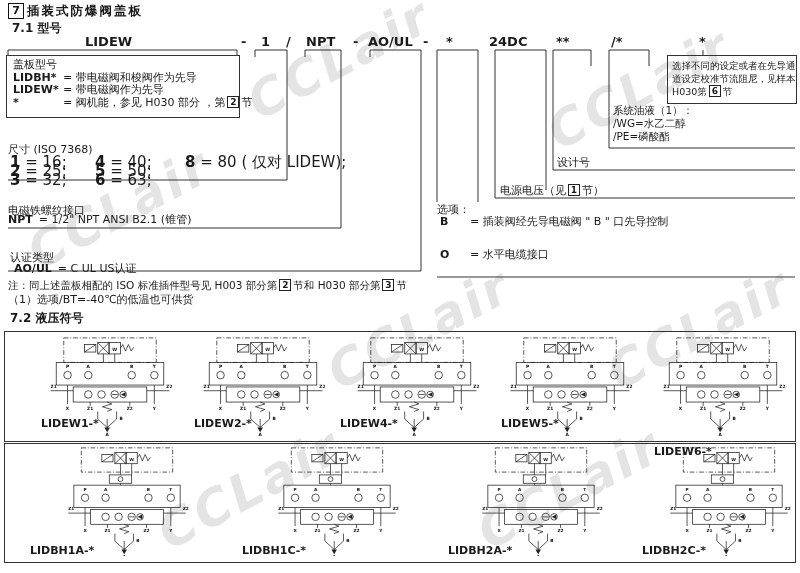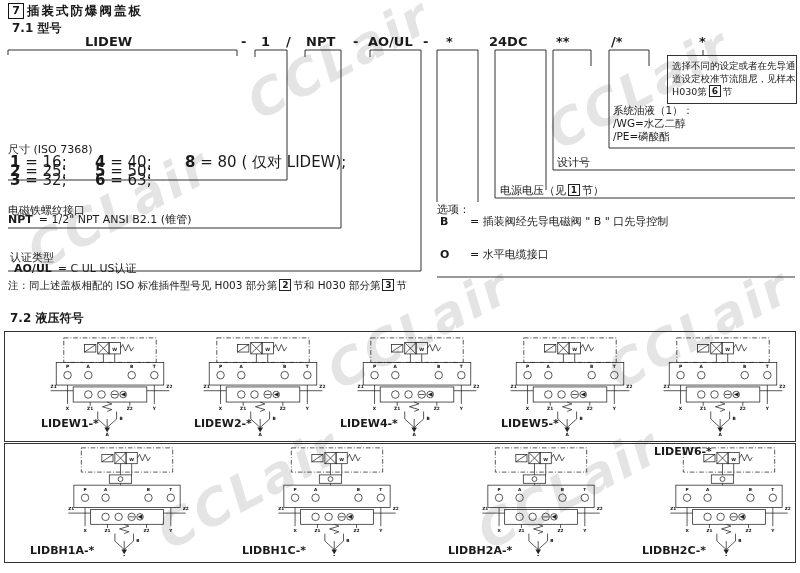--- a/index.html
+++ b/index.html
@@ -62,20 +62,32 @@
   <span class="code-seg" style="left:306px;">NPT</span>
   <span class="code-seg" style="left:353px;">-</span>
   <span class="code-seg" style="left:368px;">AO/UL</span>
   <span class="code-seg" style="left:423px;">-</span>
   <span class="code-seg" style="left:446px;">*</span>
   <span class="code-seg" style="left:489px;">24DC</span>
   <span class="code-seg" style="left:556px;">**</span>
   <span class="code-seg" style="left:611px;">/*</span>
   <span class="code-seg" style="left:699px;">*</span>
 
+  <div class="frame txt" style="left:6px;top:55px;width:232px;height:61px;">
+    <div class="t11" style="position:absolute;left:6px;top:3px;">盖板型号</div>
+    <div class="t11" style="position:absolute;left:6px;top:16px;">
+      <span class="key" style="width:50px;">LIDBH*</span><span>= 带电磁阀和梭阀作为先导</span>
+    </div>
+    <div class="t11" style="position:absolute;left:6px;top:28px;">
+      <span class="key" style="width:50px;">LIDEW*</span><span>= 带电磁阀作为先导</span>
+    </div>
+    <div class="t11" style="position:absolute;left:6px;top:40px;">
+      <span class="key" style="width:50px;">*</span><span>= 阀机能，参见 H030 部分 ，第</span><span class="bx">2</span><span>节</span>
+    </div>
+  </div>
 
   <div class="abs txt t11" style="left:8px;top:144px;">尺寸 (ISO 7368)</div>
   <div class="abs txt t10" style="left:10px;top:156px;"><span class="key">1</span> <span>= 16;</span></div>
   <div class="abs txt t10" style="left:10px;top:165px;"><span class="key">2</span> <span>= 25;</span></div>
   <div class="abs txt t10" style="left:10px;top:174px;"><span class="key">3</span> <span>= 32;</span></div>
   <div class="abs txt t10" style="left:95px;top:156px;"><span class="key">4</span> <span>= 40;</span></div>
   <div class="abs txt t10" style="left:95px;top:165px;"><span class="key">5</span> <span>= 50;</span></div>
   <div class="abs txt t10" style="left:95px;top:174px;"><span class="key">6</span> <span>= 63;</span></div>
   <div class="abs txt t10" style="left:185px;top:156px;"><span class="key">8</span> <span>= 80 ( 仅对 LIDEW);</span></div>
 
@@ -109,20 +121,21 @@
     <div style="position:absolute;left:4px;top:4px;font-size:9.5px;line-height:12.5px;white-space:nowrap;">
       <div>选择不同的设定或者在先导通</div>
       <div>道设定校准节流阻尼，见样本</div>
       <div><span>H030第</span><span class="bx">6</span><span>节</span></div>
     </div>
   </div>
 
   <div class="abs txt" style="left:8px;top:279px;font-size:10.5px;white-space:nowrap;">
     <span>注：同上述盖板相配的 ISO 标准插件型号见 H003 部分第</span><span class="bx">2</span><span>节和 H030 部分第</span><span class="bx">3</span><span>节</span>
   </div>
+  <div class="abs txt t11" style="left:8px;top:294px;">（1）选项/BT=-40℃的低温也可供货</div>
 
   <div class="abs txt b" style="left:10px;top:310px;font-size:12px;">7.2 液压符号</div>
 
   <div class="frame" style="left:4px;top:331px;width:790px;height:109px;"></div>
   <div class="frame" style="left:4px;top:443px;width:790px;height:118px;"></div>
 
   <div class="abs diag" style="left:45px;top:336px;z-index:2;"><svg class="schem" width="130" height="100" viewBox="0 0 130 106">
       <rect class="dd" x="16" y="2" width="98" height="26"></rect>
 
     <rect x="38" y="9" width="12" height="8"></rect>

